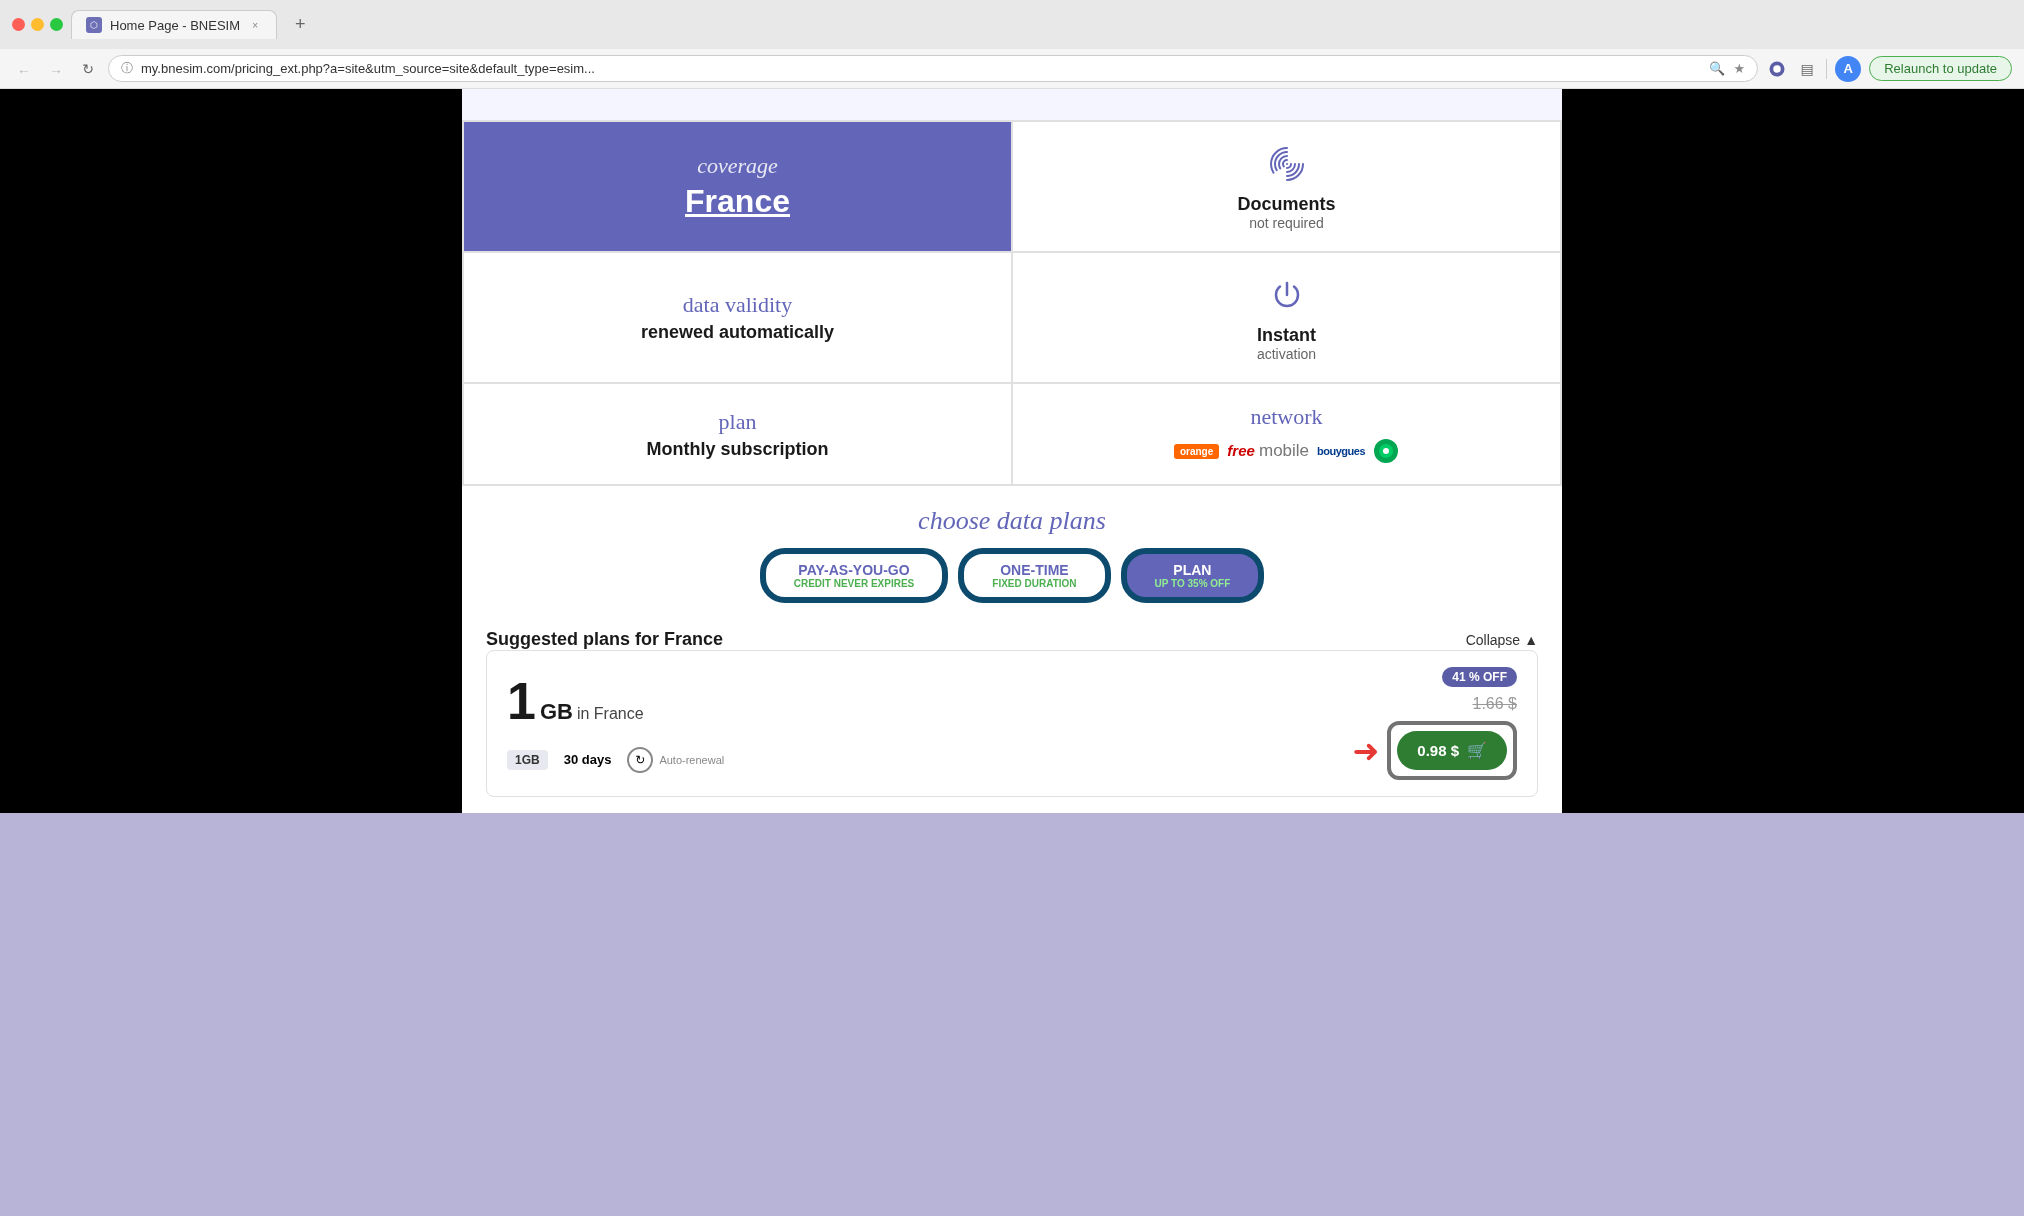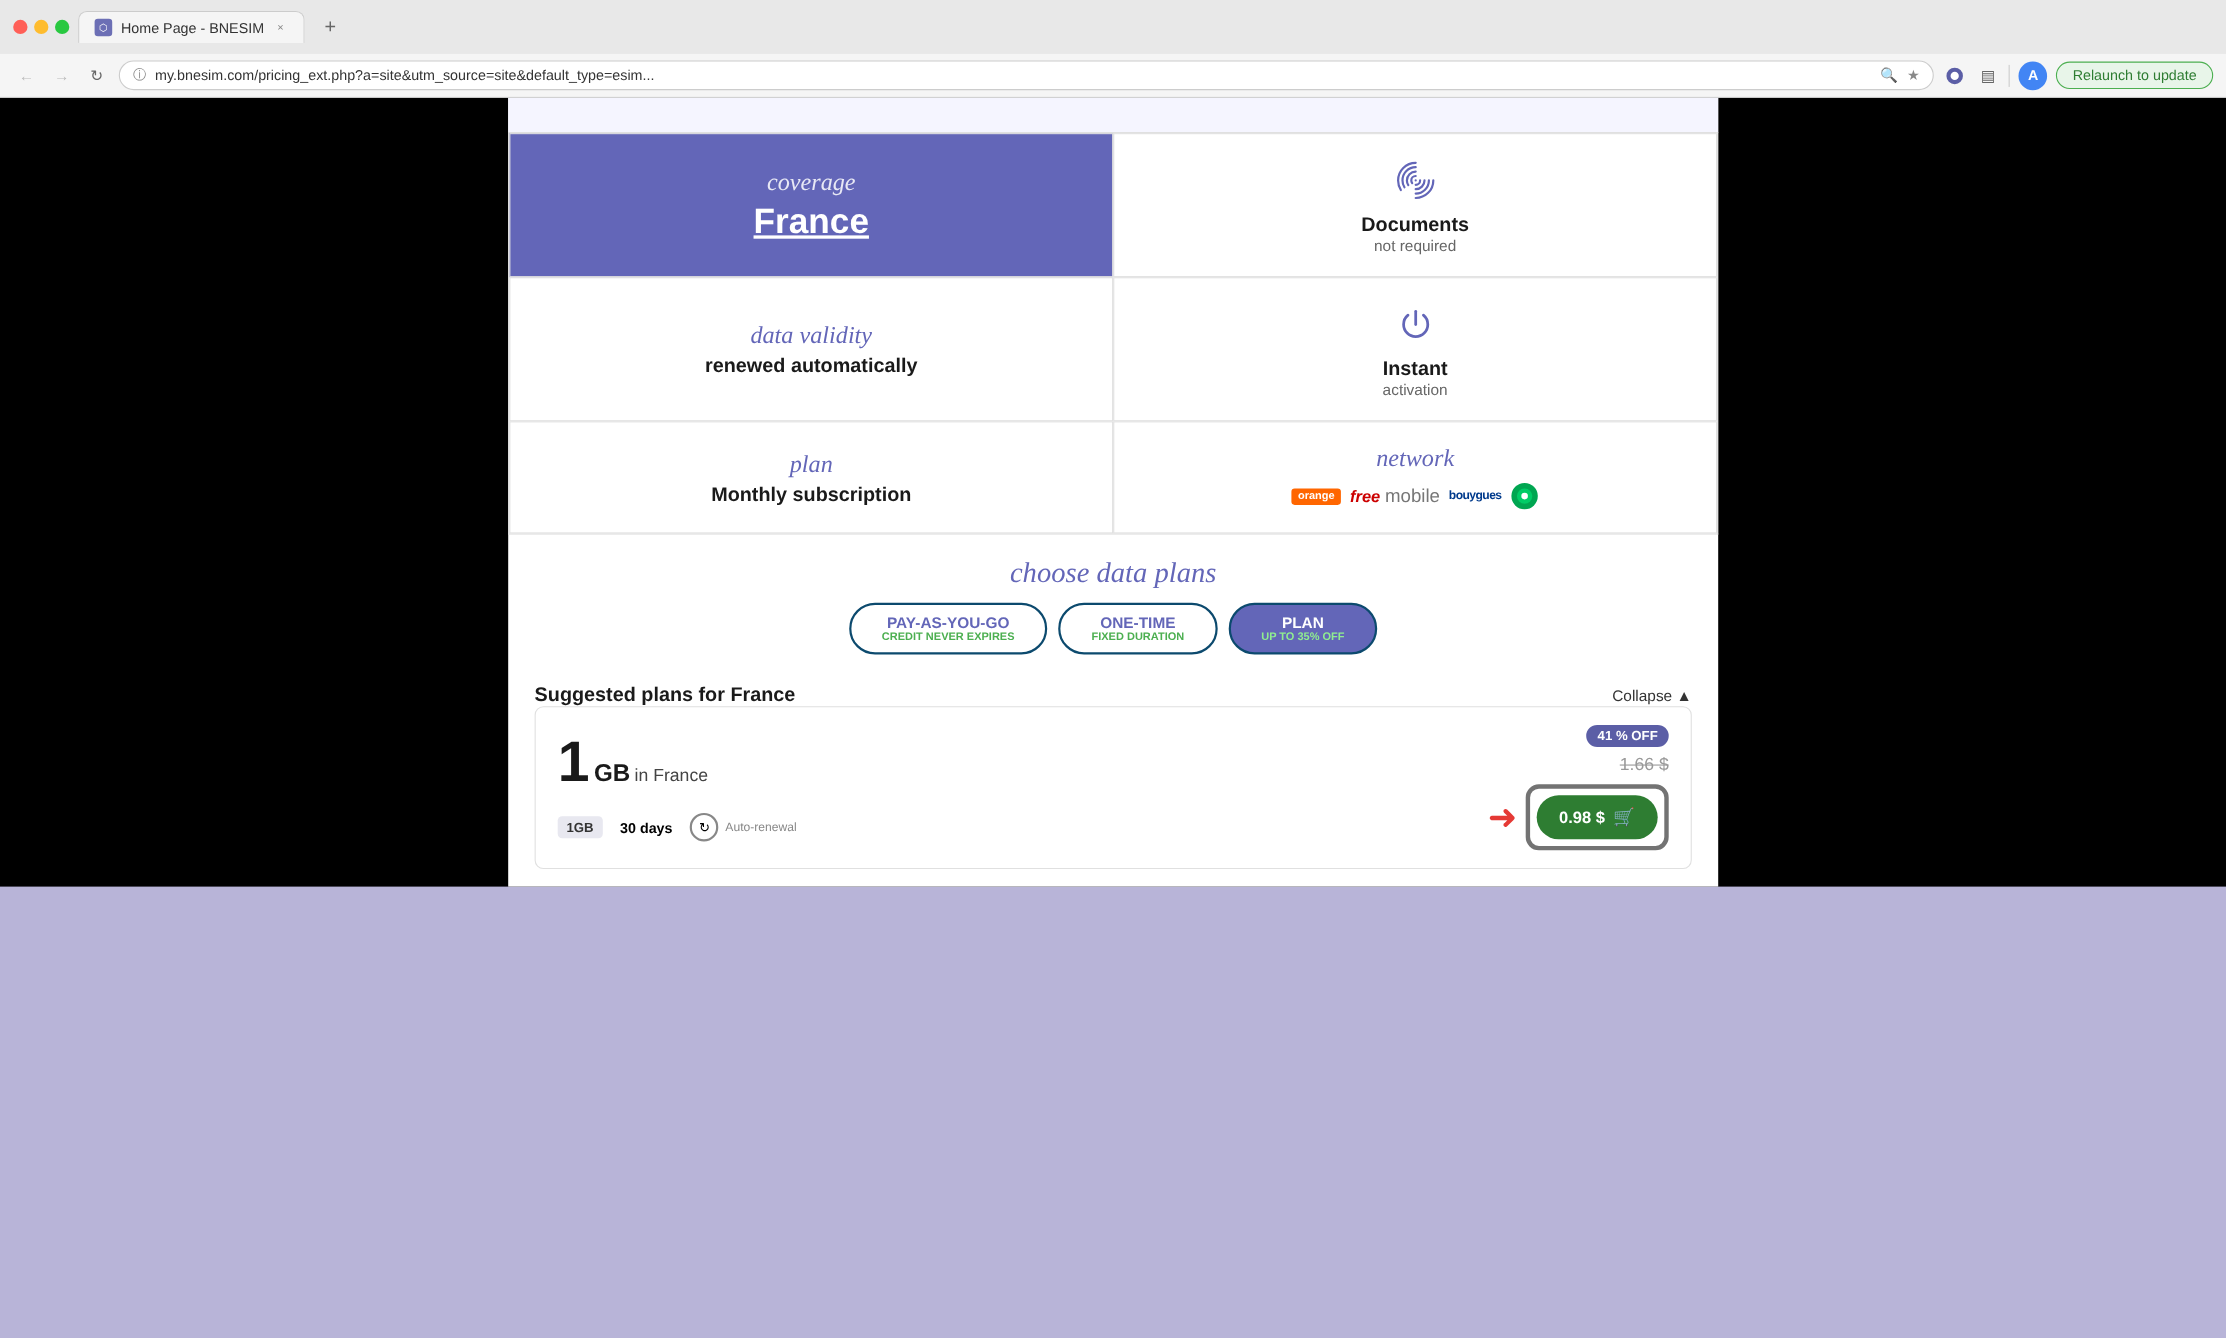--- a/index.html
+++ b/index.html
@@ -190,21 +190,20 @@
     .info-cell.coverage .cell-value {
       font-size: 32px;
       font-weight: bold;
       color: white;
       text-decoration: underline;
     }
     .info-cell .cell-label {
       font-family: 'Brush Script MT', cursive;
       font-size: 22px;
       color: #6366b8;
-      font-style: italic;
       margin-bottom: 4px;
     }
     .info-cell .cell-value {
       font-size: 18px;
       font-weight: bold;
       color: #1a1a1a;
     }
     .info-cell .cell-sub {
       font-size: 14px;
       color: #666;
@@ -248,21 +247,21 @@
       color: #6366b8;
       font-style: italic;
       margin-bottom: 12px;
     }
     .plan-tabs {
       display: flex;
       gap: 10px;
       justify-content: center;
     }
     .plan-tab {
-      border: 2px solid #0c4a6e;
+      border: 6px solid #0c4a6e;
       border-radius: 25px;
       padding: 8px 28px;
       font-size: 14px;
       font-weight: bold;
       color: #6366b8;
       cursor: pointer;
       text-align: center;
     }
     .plan-tab.active {
       background: #6366b8;

